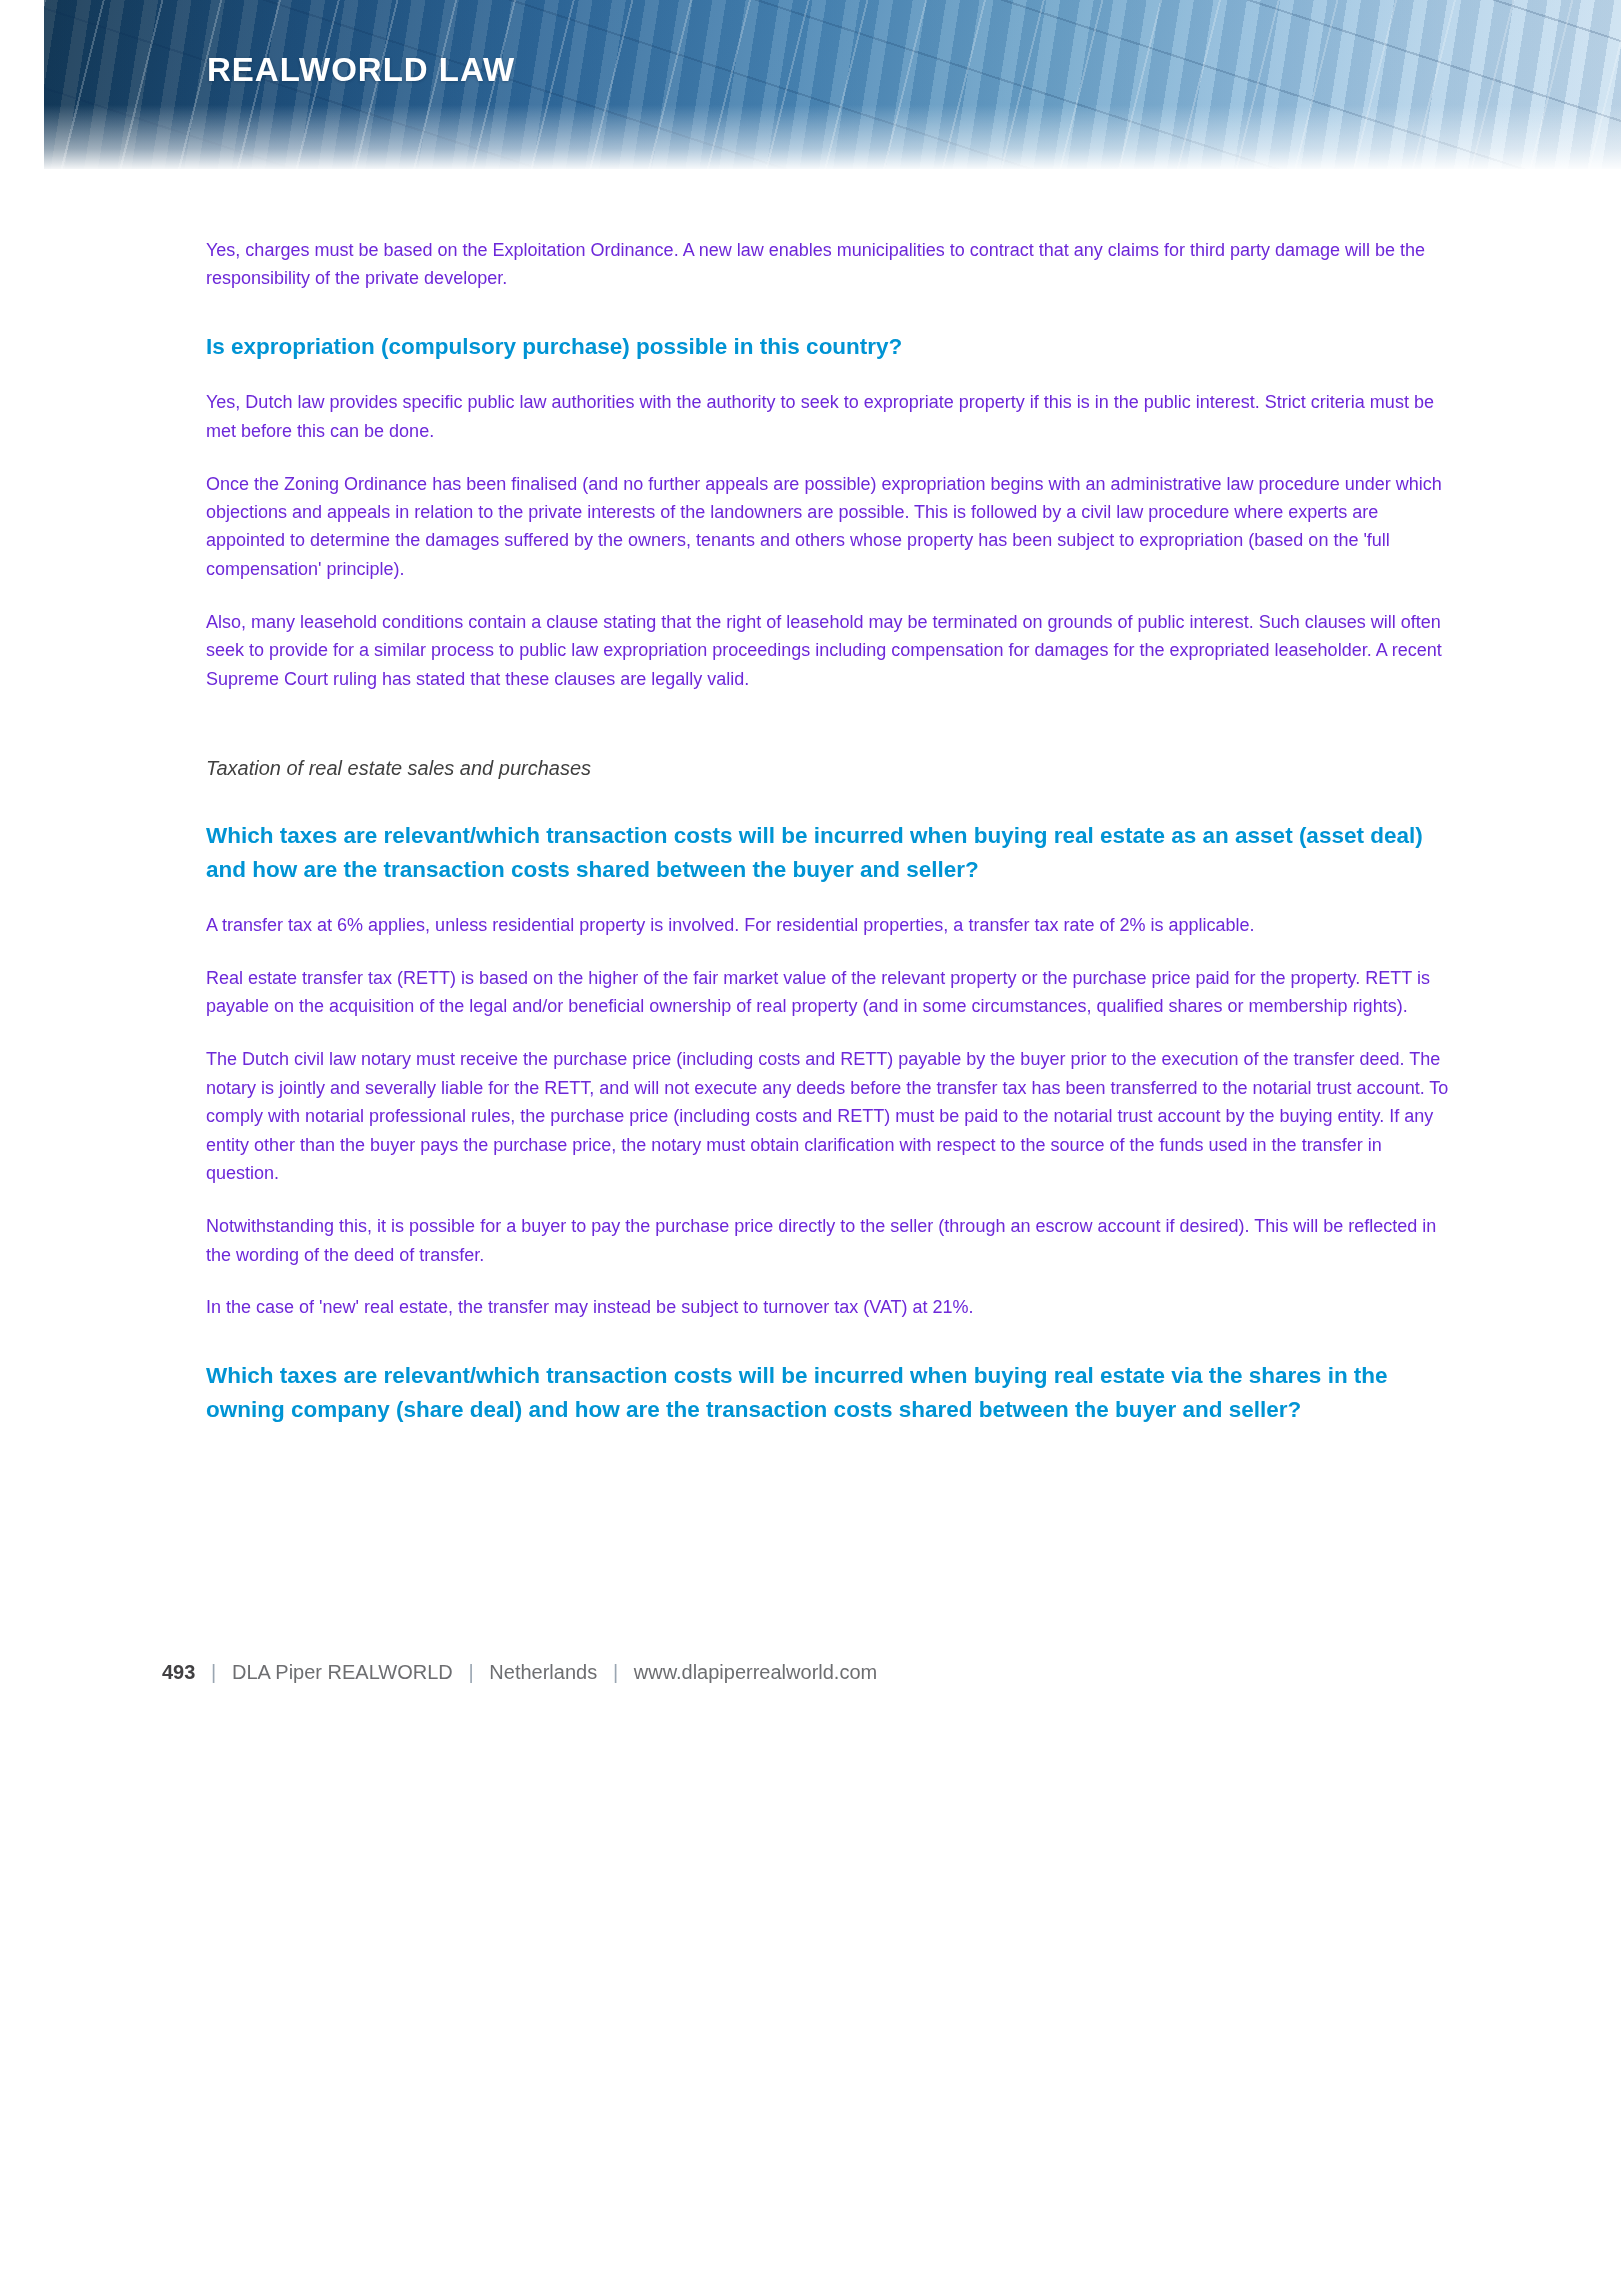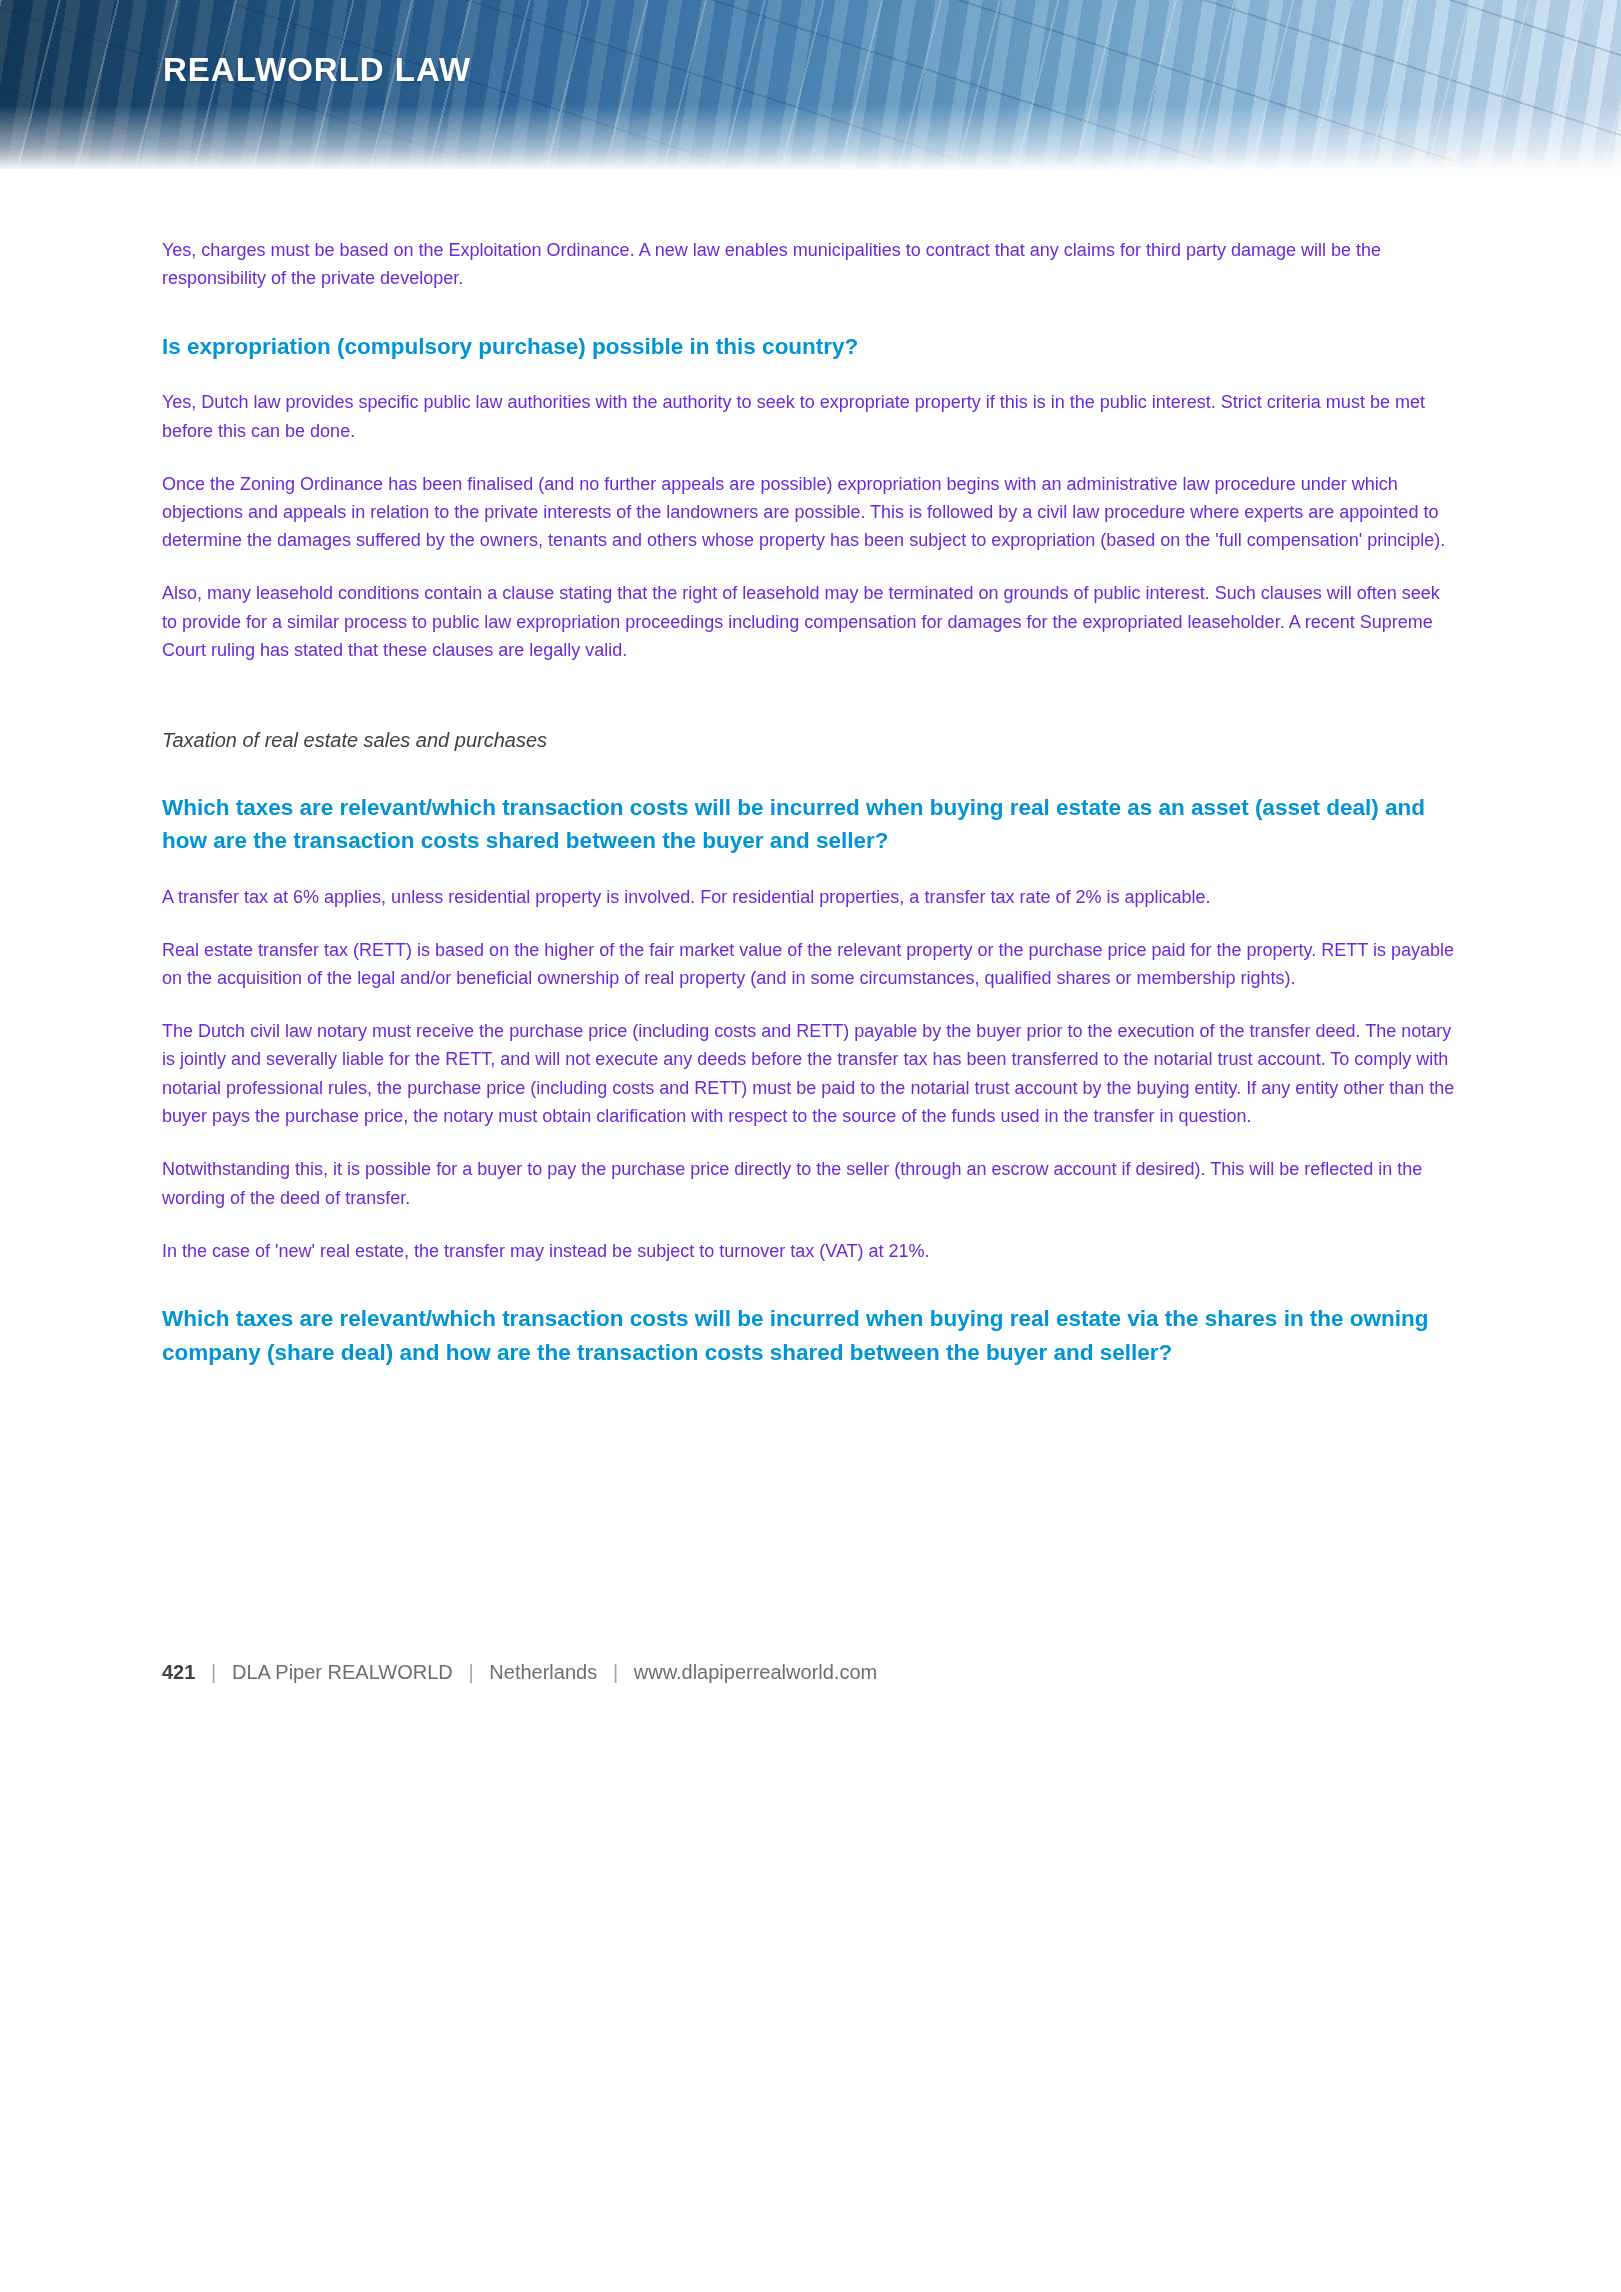--- a/index.html
+++ b/index.html
@@ -8,20 +8,21 @@
     font-family: "Liberation Sans", sans-serif;
     color: #414042;
   }
   .page {
     position: relative;
     width: 1621px;
     height: 1776px;
     margin: 0 auto;
     background: #ffffff;
     overflow: hidden;
+    padding-left: 44px;
   }
 
   
   .banner {
     position: relative;
     width: 100%;
     height: 169px;
     background:
       
       linear-gradient(to bottom, rgba(255,255,255,0) 62%, rgba(255,255,255,0.55) 88%, rgba(255,255,255,0.95) 100%),
@@ -109,21 +110,21 @@
       <h2 class="block-h2">Which taxes are relevant/which transaction costs will be incurred when buying real estate as an asset (asset deal) and how are the transaction costs shared between the buyer and seller?</h2>
       <p class="block-p">A transfer tax at 6% applies, unless residential property is involved. For residential properties, a transfer tax rate of 2% is applicable.</p>
       <p class="block-p">Real estate transfer tax (RETT) is based on the higher of the fair market value of the relevant property or the purchase price paid for the property. RETT is payable on the acquisition of the legal and/or beneficial ownership of real property (and in some circumstances, qualified shares or membership rights).</p>
       <p class="block-p">The Dutch civil law notary must receive the purchase price (including costs and RETT) payable by the buyer prior to the execution of the transfer deed. The notary is jointly and severally liable for the RETT, and will not execute any deeds before the transfer tax has been transferred to the notarial trust account. To comply with notarial professional rules, the purchase price (including costs and RETT) must be paid to the notarial trust account by the buying entity. If any entity other than the buyer pays the purchase price, the notary must obtain clarification with respect to the source of the funds used in the transfer in question.</p>
       <p class="block-p">Notwithstanding this, it is possible for a buyer to pay the purchase price directly to the seller (through an escrow account if desired). This will be reflected in the wording of the deed of transfer.</p>
       <p class="block-p">In the case of 'new' real estate, the transfer may instead be subject to turnover tax (VAT) at 21%.</p>
       <h2 class="block-h2">Which taxes are relevant/which transaction costs will be incurred when buying real estate via the shares in the owning company (share deal) and how are the transaction costs shared between the buyer and seller?</h2>
     </div>
 
   <div class="footer">
-      <span class="page-num">421</span>
+      <span class="page-num">493</span>
       <span class="sep">|</span>
       <span>DLA Piper REALWORLD</span>
       <span class="sep">|</span>
       <span>Netherlands</span>
       <span class="sep">|</span>
       <span>www.dlapiperrealworld.com</span>
     </div>
 
 </div>
 

